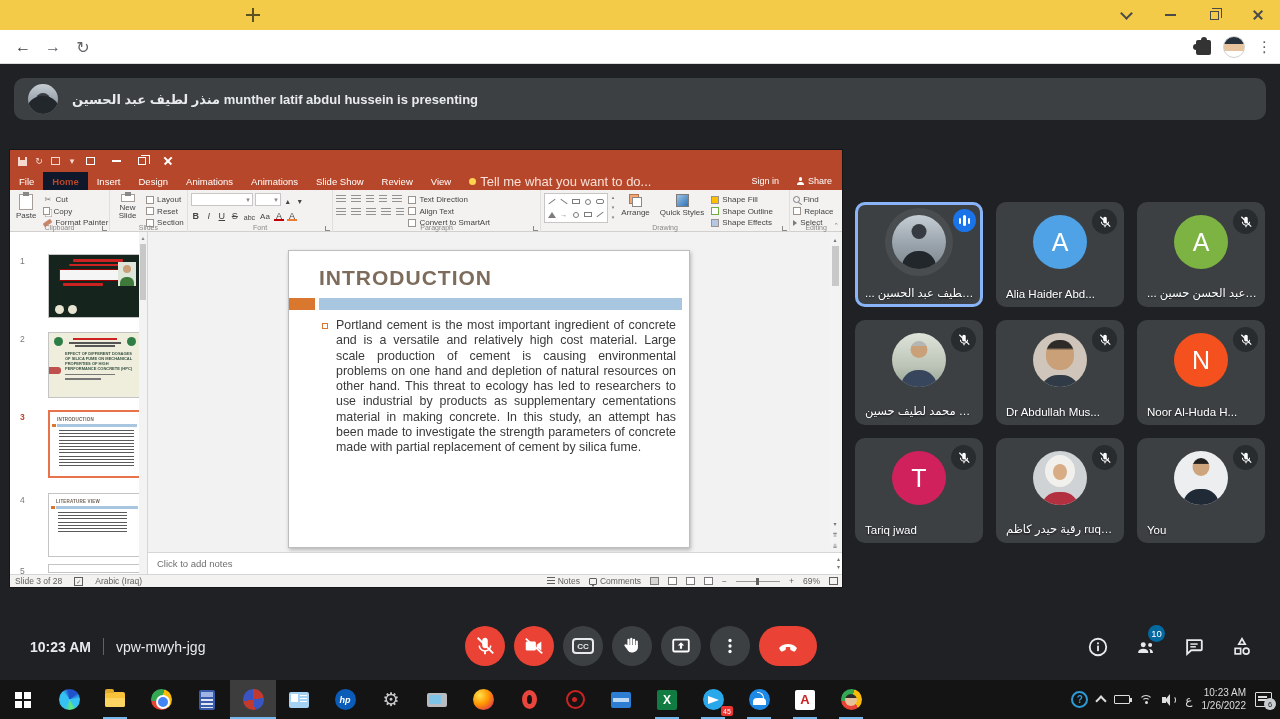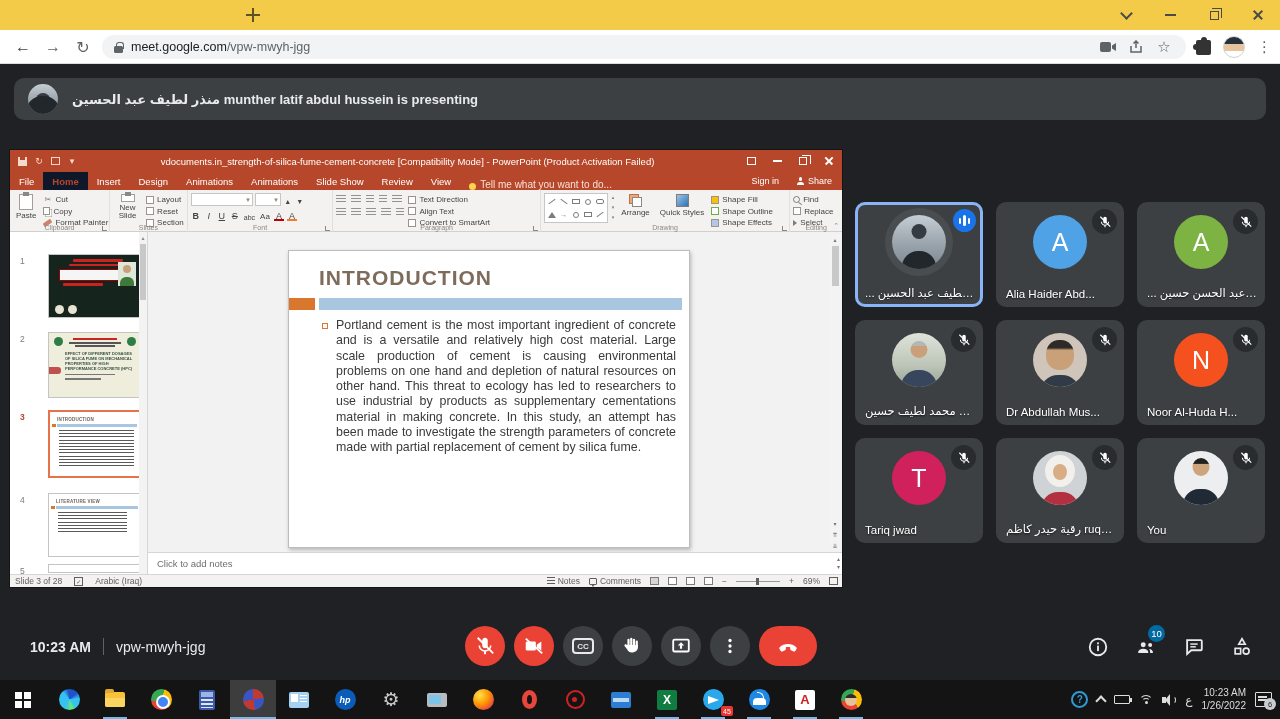--- a/index.html
+++ b/index.html
@@ -113,21 +113,21 @@
 .w-ribbon{width:9px;height:8px;border:1px solid #fff}
 .w-min{width:9px;height:1.6px;background:#fff}
 .w-rest{width:8px;height:8px;border:1.3px solid #fff;position:relative}
 .w-rest::before{content:"";position:absolute;left:1.5px;top:-3.5px;width:8px;height:8px;border:1.3px solid #fff;border-left:none;border-bottom:none}
 .w-close{position:relative;width:10px;height:10px}
 .w-close::before,.w-close::after{content:"";position:absolute;left:0;top:4.2px;width:10px;height:1.5px;background:#fff}
 .w-close::before{transform:rotate(45deg)}.w-close::after{transform:rotate(-45deg)}
 .ppt-tabs{position:absolute;left:0;top:22px;width:832px;height:18px;background:#b7472a;display:flex;align-items:stretch;color:#fff;font-size:9.5px}
 .ptab{padding:0 9px;display:flex;align-items:center}
 .ptab.sel{background:#0f172a;color:#b7472a;font-weight:bold}
-.tellme{display:flex;align-items:flex-end;gap:4px;padding:0 9px;font-size:10px;color:#f8e0d8}
+.tellme{display:flex;align-items:center;gap:4px;padding:0 9px;font-size:13px;color:#f8e0d8}
 .bulb{width:7px;height:7px;border-radius:50%;background:#ffd34d}
 .ppt-tabs .spacer{flex:1}
 .signin{display:flex;align-items:center;padding:0 8px;font-size:9px}
 .sharebtn{display:flex;align-items:center;gap:4px;padding:0 10px;font-size:9px}
 .person-ic{width:7px;height:8px;position:relative}
 .person-ic::before{content:"";position:absolute;top:0;left:1.7px;width:3.6px;height:3.6px;border-radius:50%;background:#fff}
 .person-ic::after{content:"";position:absolute;bottom:0;left:0;width:7px;height:3.4px;border-radius:3px 3px 0 0;background:#fff}
 
 .ribbon{position:absolute;left:0;top:40px;width:832px;height:42px;background:#f4f2f1;border-bottom:1px solid #d2d0ce;display:flex;font-size:8px;color:#444}
 .rgroup{position:relative;height:42px;border-right:1px solid #e1dfdd;padding:3px 3px 11px;display:flex;gap:4px}
@@ -306,37 +306,20 @@
       </div>
     <div class="frame-btn" style="right:0">
         <span class="closex"></span>
       </div>
   </div>
 
   <div class="toolbar">
     <div class="navg" style="left:10px;color:#3c4043">←</div>
     <div class="navg" style="left:40px">→</div>
     <div class="navg" style="left:70px">↻</div>
-    <div class="urlpill">
-      <span class="lock"></span>
-      <span class="urltext"><span class="dom">meet.google.com</span><span class="pth">/vpw-mwyh-jgg</span></span>
-      <span class="pill-ic">
-        <svg width="16" height="12" viewBox="0 0 16 12">
-            <rect x="0" y="1" width="11" height="10" rx="2" fill="#5f6368"></rect>
-            <path d="M12 4.5l4-2.5v8l-4-2.5z" fill="#5f6368"></path>
-          </svg>
-      </span>
-      <span class="pill-ic">
-        <svg width="14" height="14" viewBox="0 0 14 14">
-            <path d="M2 6v6h10V6" fill="none" stroke="#5f6368" stroke-width="1.5"></path>
-            <path d="M7 8V1M4.5 3.5L7 1l2.5 2.5" fill="none" stroke="#5f6368" stroke-width="1.5"></path>
-          </svg>
-      </span>
-      <span class="pill-ic star">☆</span>
-    </div>
     <div class="tb-right">
       <span class="puzzle"></span>
       <span class="prof"></span>
       <span class="kebab">⋮</span>
     </div>
   </div>
 
   <div class="stage">
 
     <div class="banner">
@@ -345,21 +328,20 @@
     </div>
 
     <div class="ppt">
       <div class="ppt-titlebar">
         <div class="qat">
           <span class="q-save"></span>
           <span class="q">↻</span>
           <span class="q-grid"></span>
           <span class="q">▾</span>
         </div>
-        <span class="ppt-title">vdocuments.in_strength-of-silica-fume-cement-concrete [Compatibility Mode] - PowerPoint (Product Activation Failed)</span>
         <div class="ppt-wc">
           <span class="w">
               <span class="w-ribbon"></span>
             </span>
           <span class="w">
               <span class="w-min"></span>
             </span>
           <span class="w">
               <span class="w-rest"></span>
             </span>

